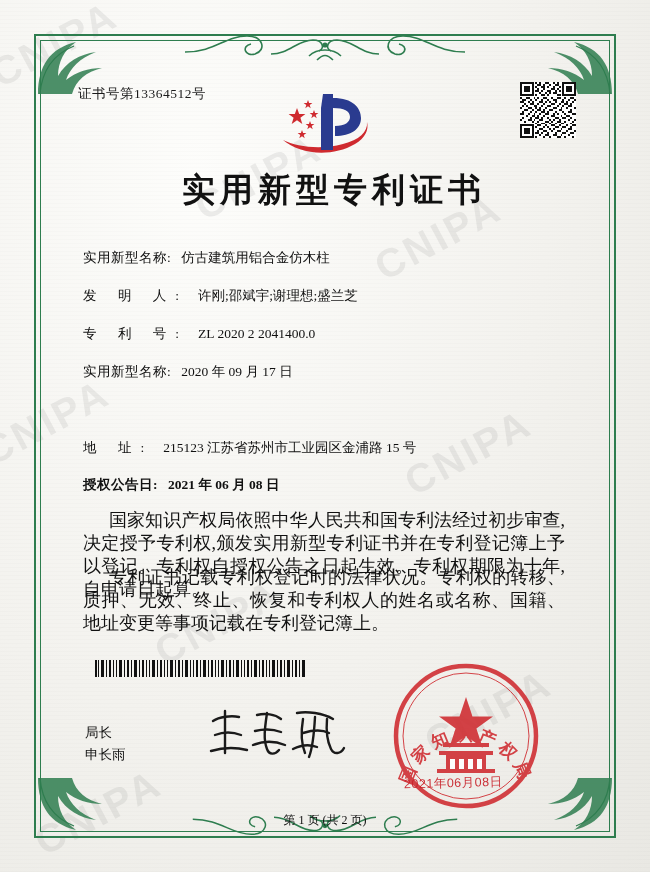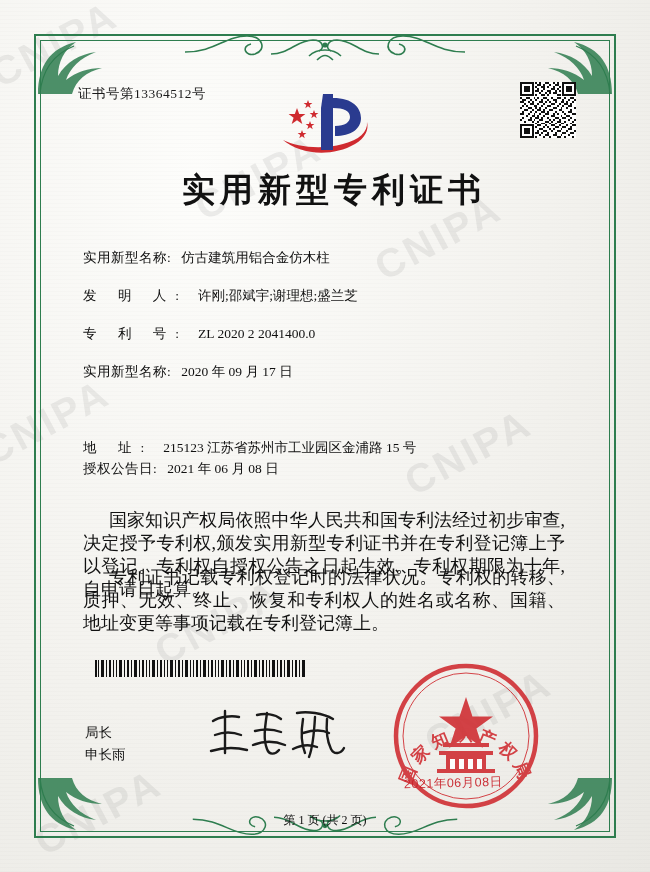--- a/index.html
+++ b/index.html
@@ -139,21 +139,21 @@
   .fvalue { margin-left: 10px; }
   .spaced3 { letter-spacing: 9px; }
   .spaced4 { letter-spacing: 4px; }
 
   #f-name  { top: 249px; }
   #f-inv   { top: 287px; }
   #f-no    { top: 325px; }
   #f-appd  { top: 363px; }
   #f-owner { top: 401px; }
   #f-addr  { top: 439px; }
-  #f-pubd  { top: 460px; }
+  #f-pubd  { top: 476px; font-weight: bold; }
   #f-pubno { position: absolute; left: 336px; top: 480px; font-size: 13.5px; color: #111; white-space: nowrap; }
 
   
   .para {
     position: absolute;
     left: 83px;
     width: 482px;
     font-size: 18px;
     line-height: 23px;
     color: #111;

